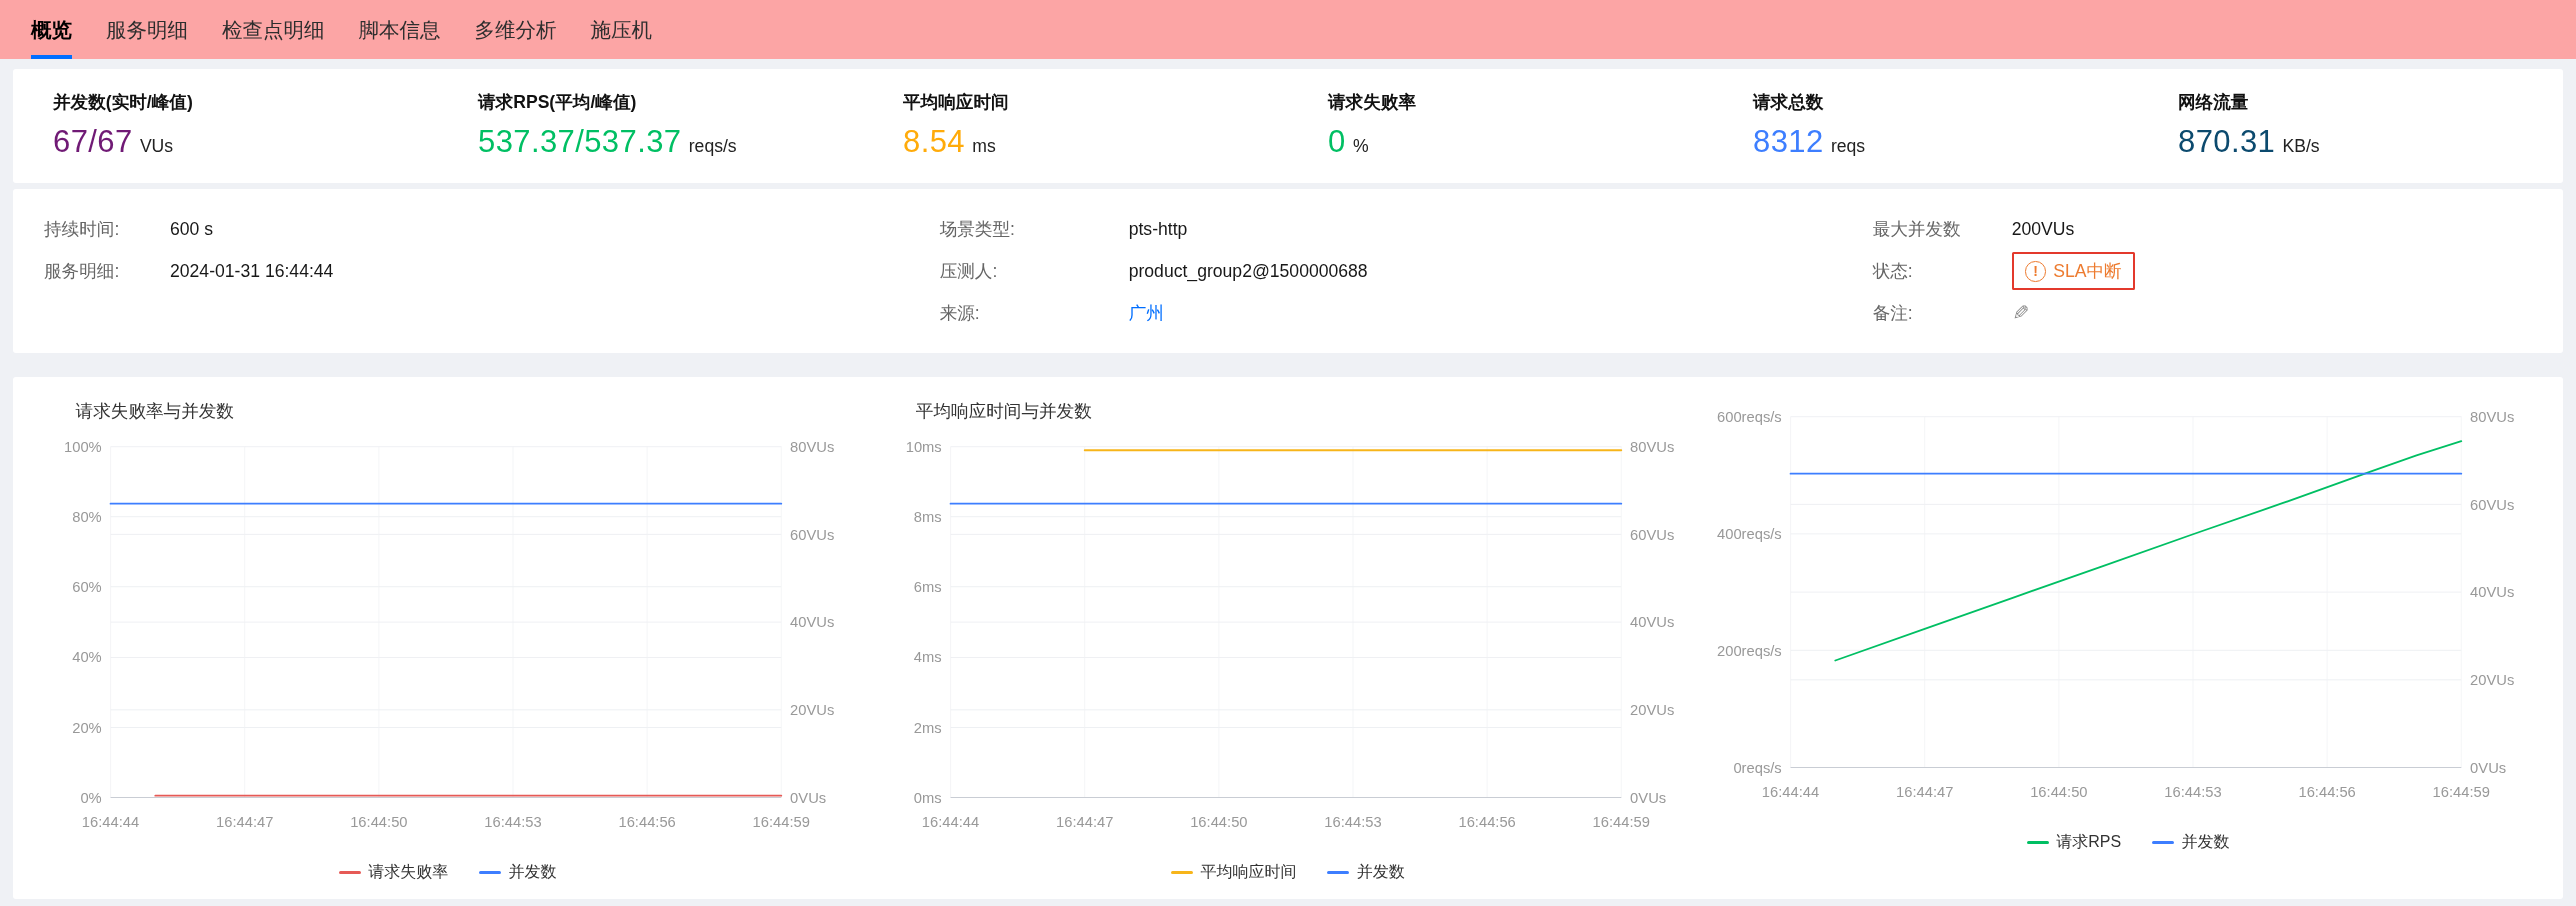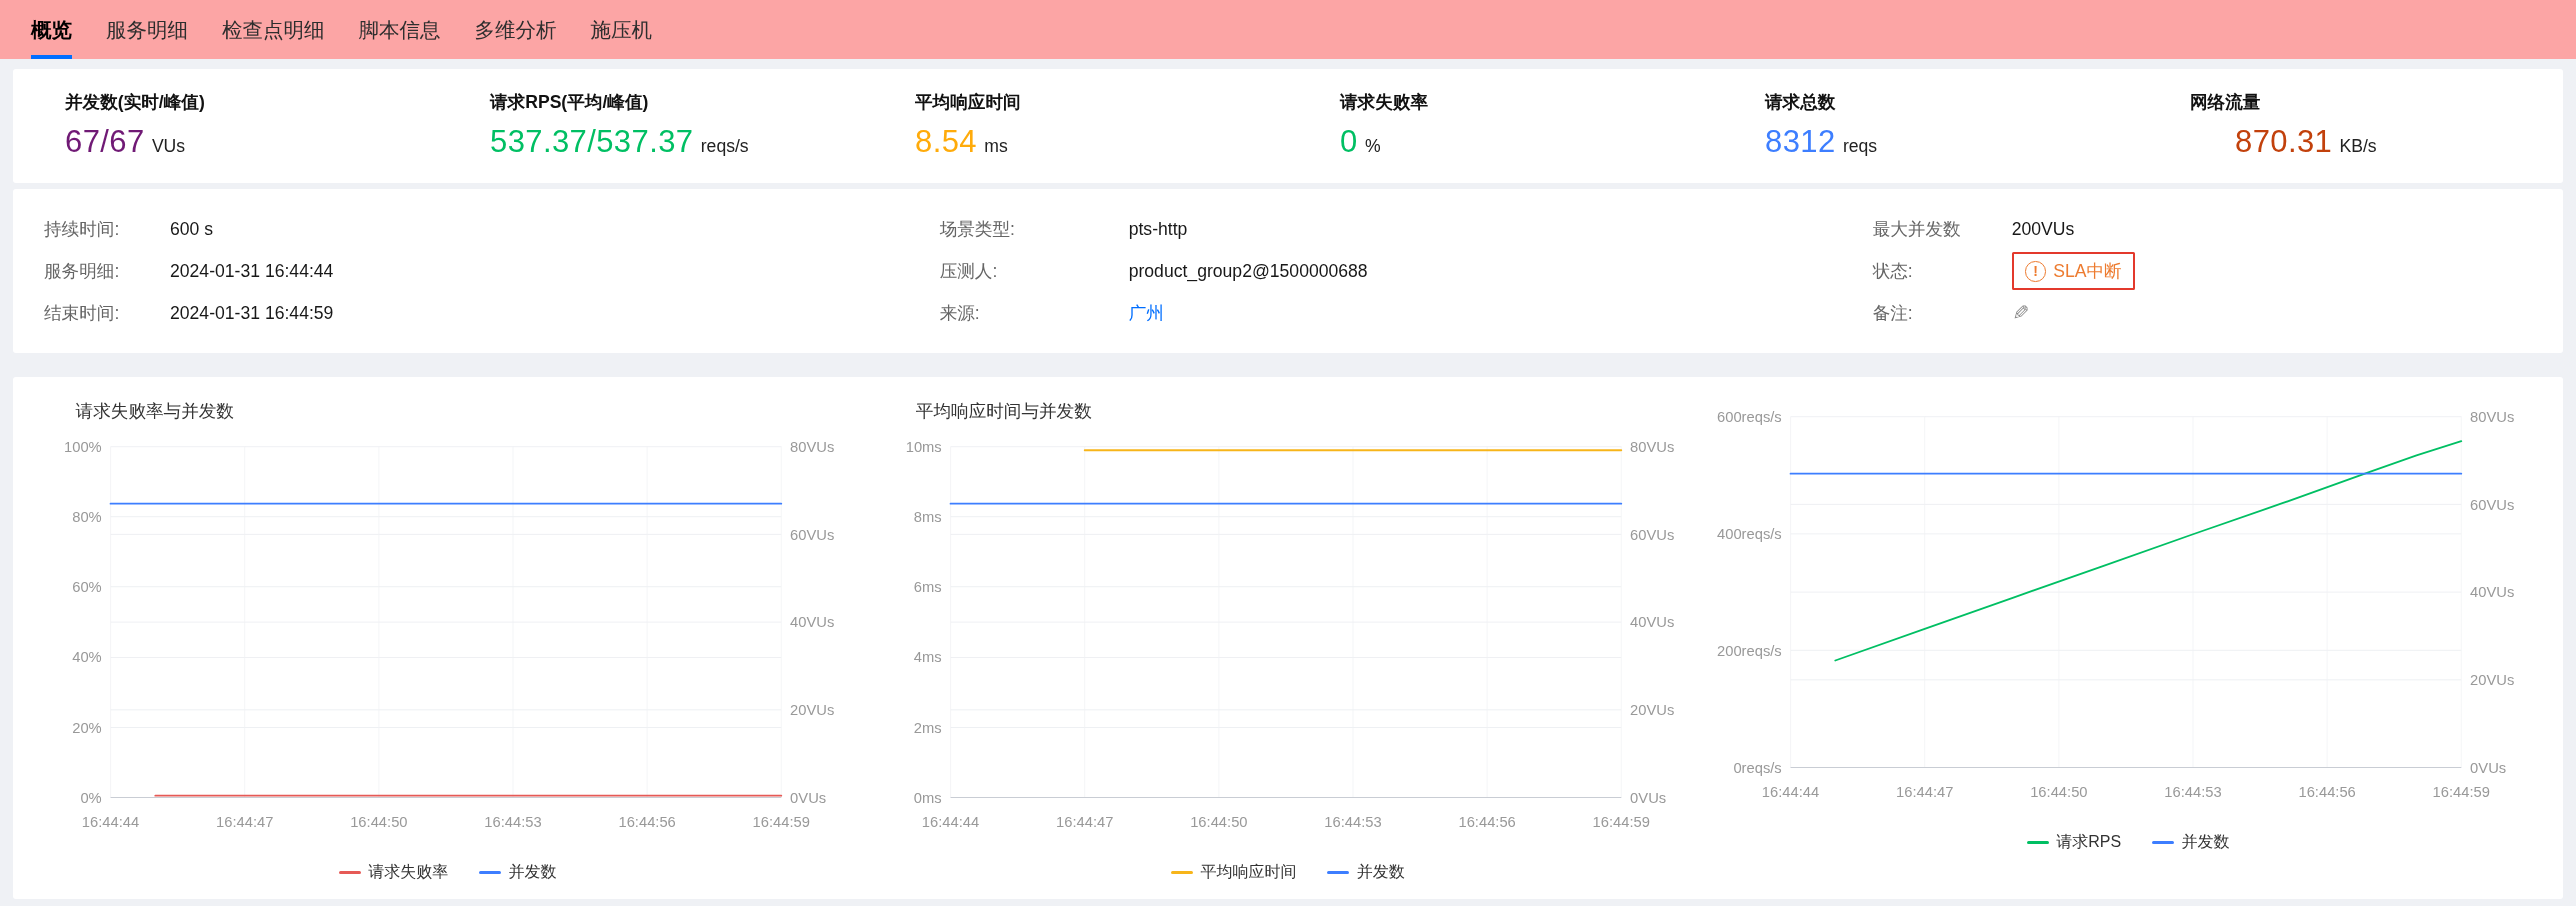--- a/index.html
+++ b/index.html
@@ -12,21 +12,21 @@
   }
   
   .tabbar { background:#fca5a5; height:59px; display:flex; align-items:stretch; padding:0 31px; gap:34px; }
   .tab { display:flex; align-items:center; font-size:20.5px; color:#2e2e2e; cursor:pointer; position:relative; white-space:nowrap; }
   .tab.active { font-weight:bold; color:#000; }
   .tab.active::after { content:""; position:absolute; left:0; right:0; bottom:0; height:3.7px; background:#006eff; }
   
   .card { background:#fff; margin:0 13px; border-radius:2.9px; }
   
   .metrics { margin-top:10.2px; display:flex; padding:20.5px 0 23.4px; }
-  .metric { flex:1; padding-left:52px; min-width:0; }
+  .metric { flex:1; padding-left:40px; min-width:0; }
   .m-label { font-size:17.6px; font-weight:bold; color:#111; }
   .m-value { margin-top:10.2px; display:flex; align-items:baseline; gap:7.3px; }
   .m-num  { font-size:31px; letter-spacing:0.4px; }
   .m-unit { font-size:17.6px; color:#222; }
   
   .details { margin-top:6px; padding:19px 31px; display:grid; grid-template-columns:36% 37.5% auto; }
   .dcol { display:flex; flex-direction:column; }
   .drow { height:42px; display:flex; align-items:center; font-size:17.6px; }
   .dlabel { color:#666; flex:none; }
   .w1 { width:126px; } .w2 { width:189px; } .w3 { width:139px; }
@@ -89,39 +89,35 @@
   <div class="metric">
     <div class="m-label">请求总数</div>
     <div class="m-value">
         <span class="m-num" style="color: rgb(61, 126, 255);">8312</span>
         <span class="m-unit">reqs</span>
       </div>
   </div>
   <div class="metric">
     <div class="m-label">网络流量</div>
     <div class="m-value">
-        <span class="m-num" style="color: #c2410c; margin-left: 45px;">870.31</span>
+        <span class="m-num" style="color: #0c4a6e;">870.31</span>
         <span class="m-unit">KB/s</span>
       </div>
   </div>
 </div>
 
 <div class="card details">
   <div class="dcol">
     <div class="drow">
       <span class="dlabel w1">持续时间:</span>
       <span class="dvalue">600 s</span>
     </div>
     <div class="drow">
       <span class="dlabel w1">服务明细:</span>
       <span class="dvalue">2024-01-31 16:44:44</span>
-    </div>
-    <div class="drow">
-      <span class="dlabel w1">结束时间:</span>
-      <span class="dvalue">2024-01-31 16:44:59</span>
     </div>
   </div>
   <div class="dcol">
     <div class="drow">
       <span class="dlabel w2">场景类型:</span>
       <span class="dvalue">pts-http</span>
     </div>
     <div class="drow">
       <span class="dlabel w2">压测人:</span>
       <span class="dvalue">product_group2@1500000688</span>

